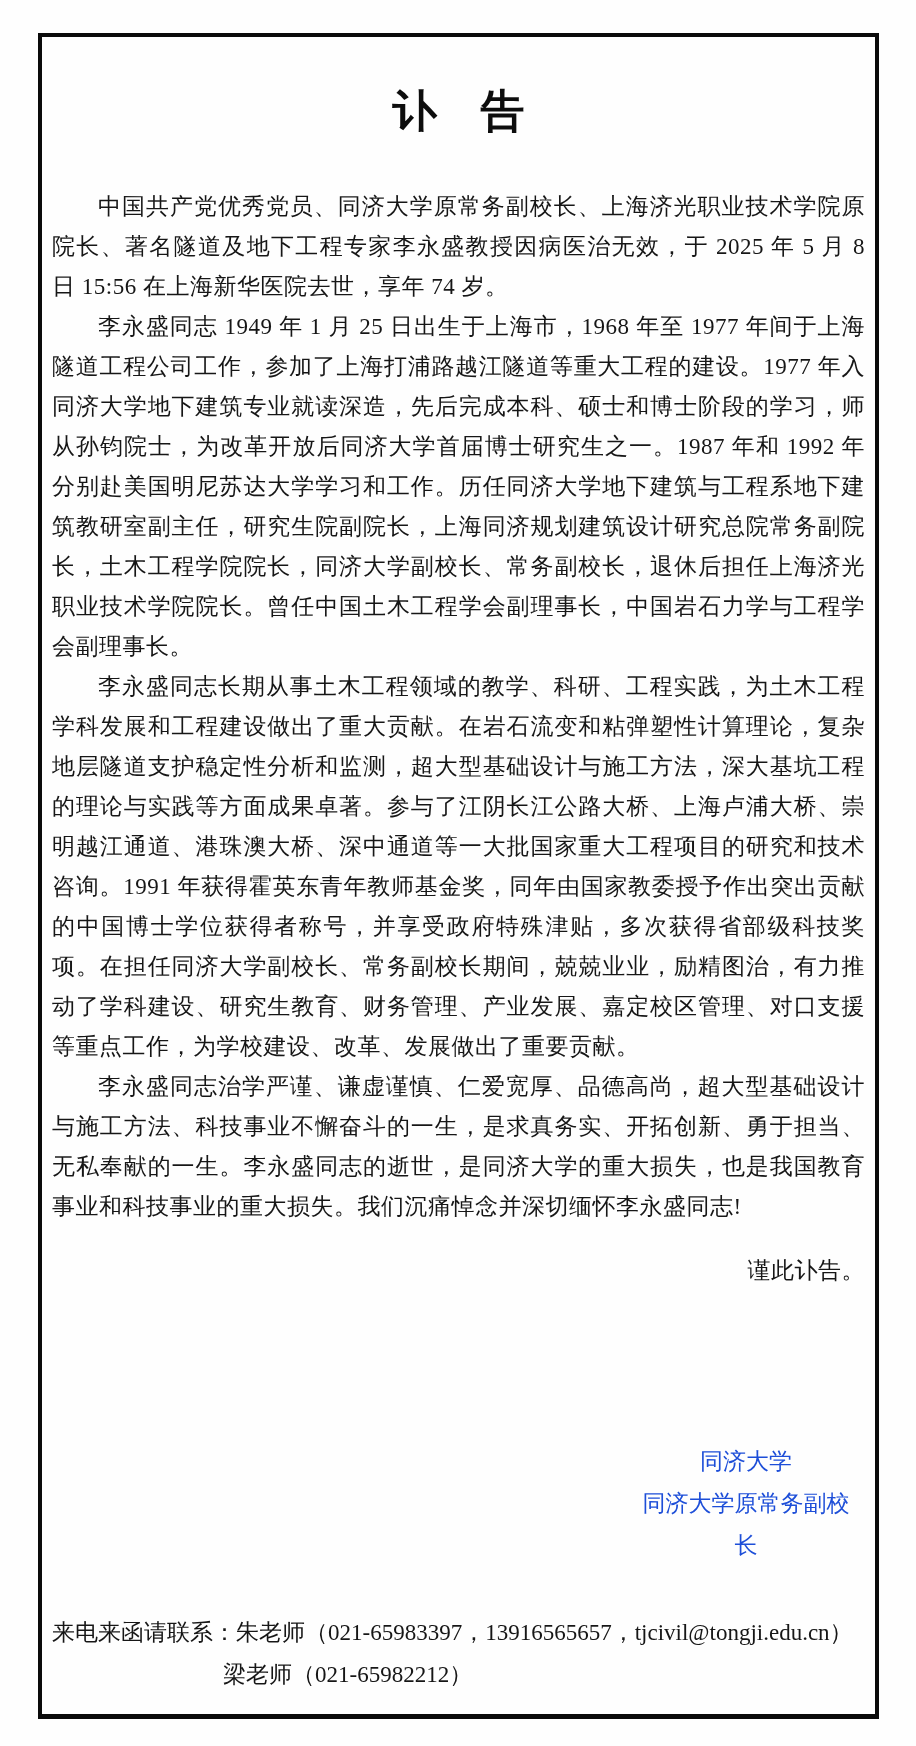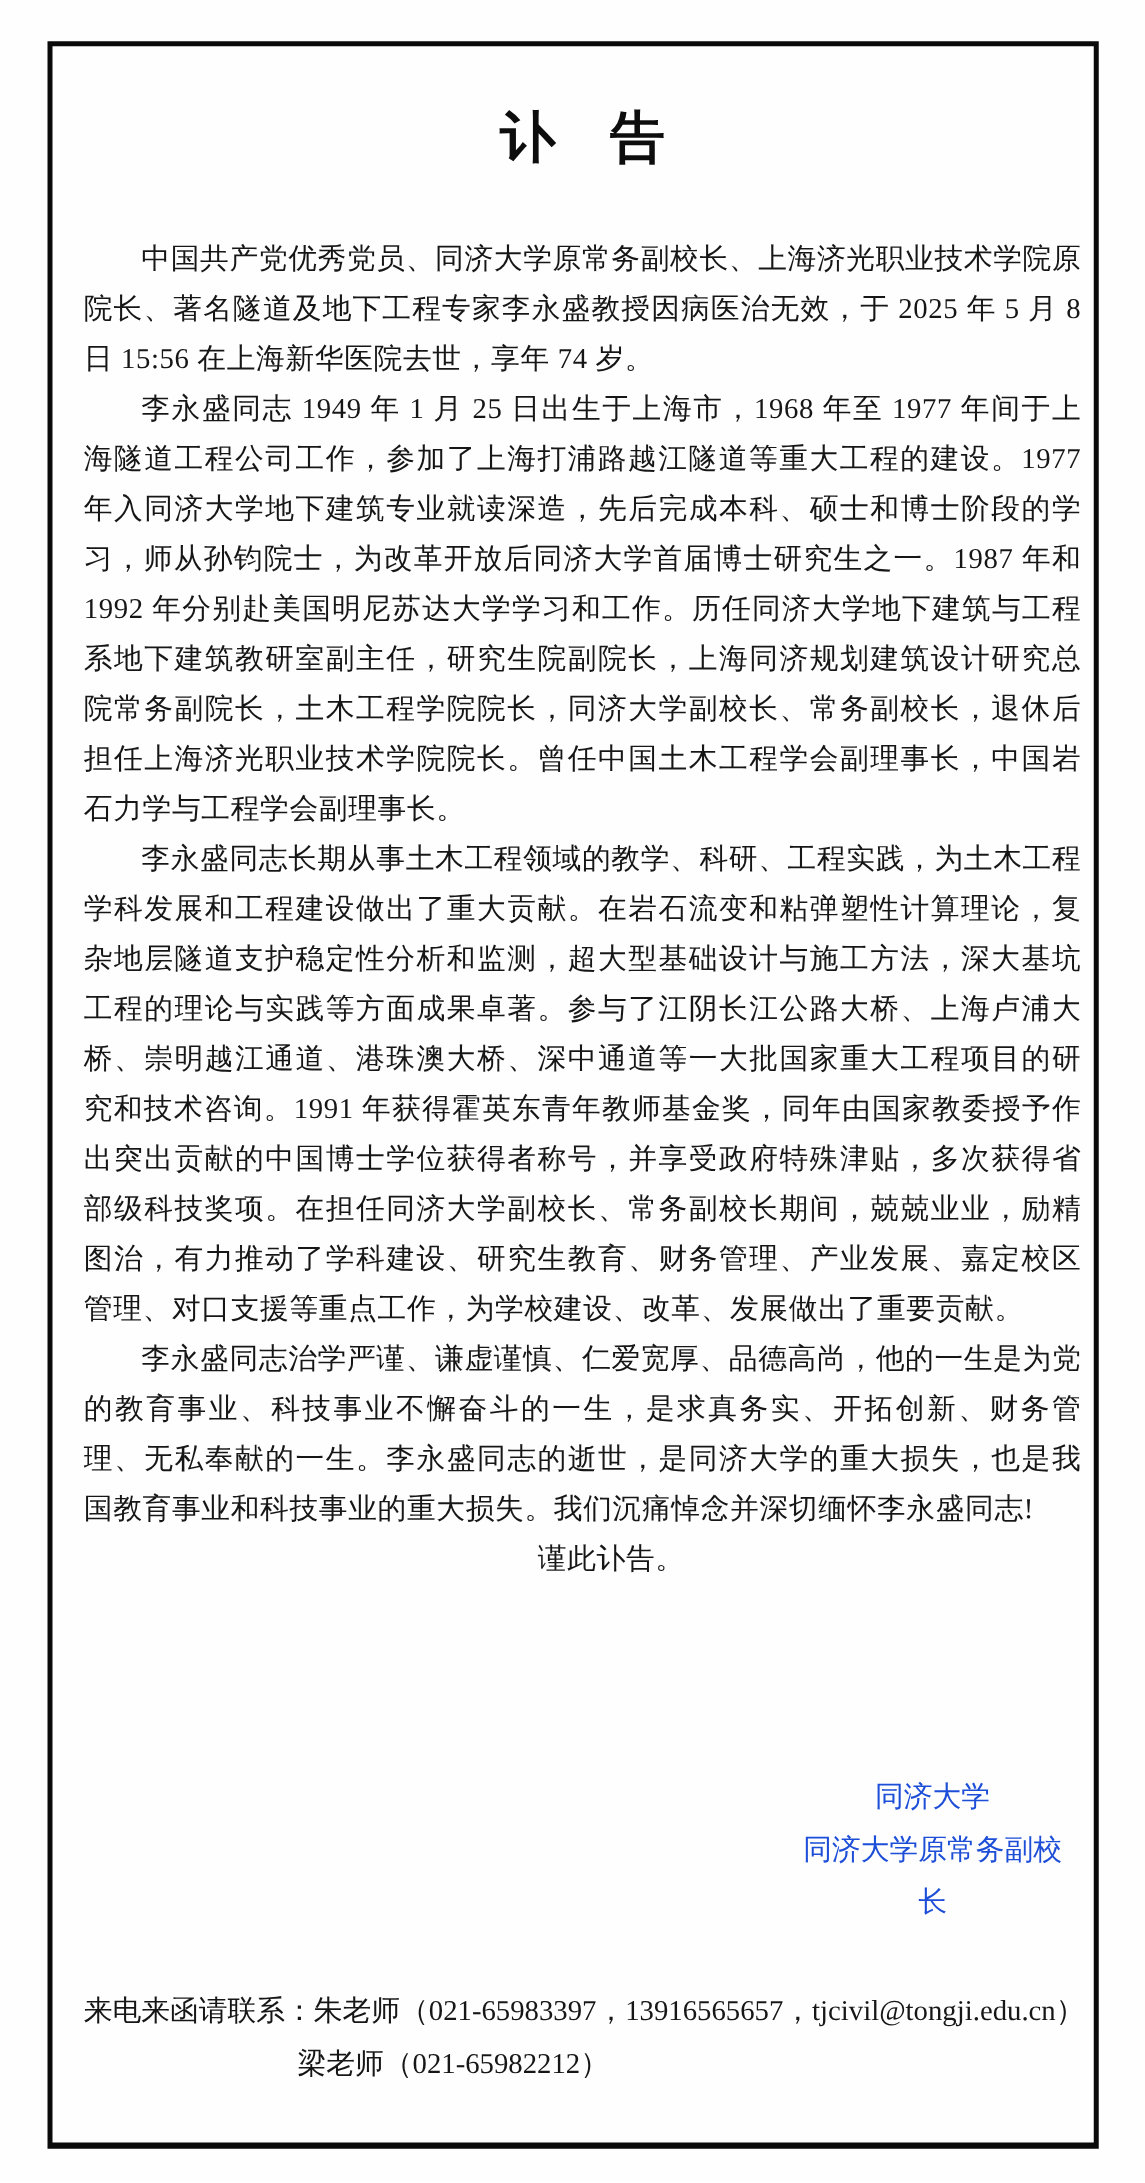--- a/index.html
+++ b/index.html
@@ -18,42 +18,43 @@
   }
   .frame {
     position: absolute;
     left: 38px;
     top: 33px;
     width: 841px;
     height: 1686px;
     box-sizing: border-box;
     border: 4px solid #0a0a0a;
     border-bottom-width: 5px;
-    padding: 0 10px 0 25px;
+    padding: 0 10px 0 10px;
   }
   .title {
     margin: 48px 0 50px 0;
     font-family: "Liberation Sans", "DejaVu Sans", sans-serif;
     font-size: 44px;
     line-height: 52px;
     font-weight: 700;
     text-align: center;
     color: #0d0d0d;
   }
   .body-text p {
     margin: 0;
     font-size: 23px;
     line-height: 40px;
     text-align: justify;
     text-indent: 2em;
     letter-spacing: 0.5px;
     color: #161616;
   }
   .body-text p.closing {
-    text-align: center;
+    text-align: right;
+    margin-top: 24px;
   }
   .signature {
     width: 214px;
     margin: 150px 12px 0 auto;
     text-align: center;
     font-size: 23px;
     line-height: 42px;
     color: #1d4ed8;
   }
   .contact {
@@ -75,21 +76,21 @@
 
 <div class="page">
   <div class="frame">
 
     <h1 class="title">讣　告</h1>
 
     <div class="body-text">
       <p>中国共产党优秀党员、同济大学原常务副校长、上海济光职业技术学院原院长、著名隧道及地下工程专家李永盛教授因病医治无效，于 2025 年 5 月 8 日 15:56 在上海新华医院去世，享年 74 岁。</p>
       <p>李永盛同志 1949 年 1 月 25 日出生于上海市，1968 年至 1977 年间于上海隧道工程公司工作，参加了上海打浦路越江隧道等重大工程的建设。1977 年入同济大学地下建筑专业就读深造，先后完成本科、硕士和博士阶段的学习，师从孙钧院士，为改革开放后同济大学首届博士研究生之一。1987 年和 1992 年分别赴美国明尼苏达大学学习和工作。历任同济大学地下建筑与工程系地下建筑教研室副主任，研究生院副院长，上海同济规划建筑设计研究总院常务副院长，土木工程学院院长，同济大学副校长、常务副校长，退休后担任上海济光职业技术学院院长。曾任中国土木工程学会副理事长，中国岩石力学与工程学会副理事长。</p>
       <p>李永盛同志长期从事土木工程领域的教学、科研、工程实践，为土木工程学科发展和工程建设做出了重大贡献。在岩石流变和粘弹塑性计算理论，复杂地层隧道支护稳定性分析和监测，超大型基础设计与施工方法，深大基坑工程的理论与实践等方面成果卓著。参与了江阴长江公路大桥、上海卢浦大桥、崇明越江通道、港珠澳大桥、深中通道等一大批国家重大工程项目的研究和技术咨询。1991 年获得霍英东青年教师基金奖，同年由国家教委授予作出突出贡献的中国博士学位获得者称号，并享受政府特殊津贴，多次获得省部级科技奖项。在担任同济大学副校长、常务副校长期间，兢兢业业，励精图治，有力推动了学科建设、研究生教育、财务管理、产业发展、嘉定校区管理、对口支援等重点工作，为学校建设、改革、发展做出了重要贡献。</p>
-      <p>李永盛同志治学严谨、谦虚谨慎、仁爱宽厚、品德高尚，他的一生是为党的教育事业、科技事业不懈奋斗的一生，是求真务实、开拓创新、财务管理、无私奉献的一生。李永盛同志的逝世，是同济大学的重大损失，也是我国教育事业和科技事业的重大损失。我们沉痛悼念并深切缅怀李永盛同志!</p>
+      <p>李永盛同志治学严谨、谦虚谨慎、仁爱宽厚、品德高尚，超大型基础设计与施工方法、科技事业不懈奋斗的一生，是求真务实、开拓创新、勇于担当、无私奉献的一生。李永盛同志的逝世，是同济大学的重大损失，也是我国教育事业和科技事业的重大损失。我们沉痛悼念并深切缅怀李永盛同志!</p>
       <p class="closing">谨此讣告。</p>
     </div>
 
     <div class="signature">
       <div>同济大学</div>
       <div>同济大学原常务副校长</div>
     </div>
 
     <div class="contact">
       <div class="contact-line">来电来函请联系：朱老师（021-65983397，13916565657，tjcivil@tongji.edu.cn）</div>

